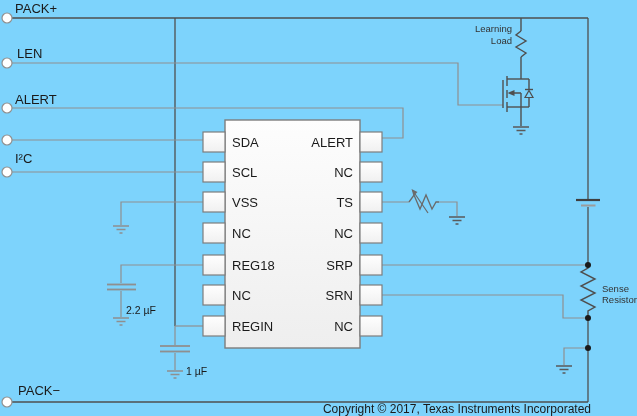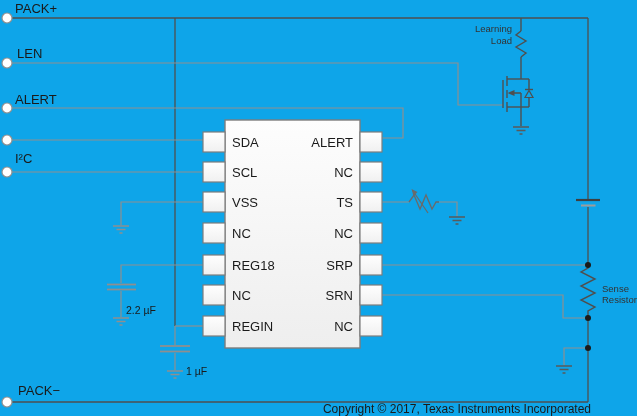--- a/index.html
+++ b/index.html
@@ -1,16 +1,16 @@
 <!DOCTYPE html>
 <html><head>
 <meta charset="utf-8">
 <style>
   html,body{margin:0;padding:0;background:#ffffff;}
-  .canvas{position:relative;width:637px;height:416px;background:#0ea5e9;overflow:hidden;
+  .canvas{position:relative;width:637px;height:416px;background:#7dd3fc;overflow:hidden;
           font-family:"Liberation Sans", sans-serif;}
   svg{display:block;}
   text{fill:#1a1a1a;font-family:"Liberation Sans", sans-serif;}
   .t-label{font-size:13px;}
   .pin-label{font-size:13px;}
   .small-label{font-size:9.5px;fill:#333;}
   .cap-label{font-size:10.5px;}
   .copyright{font-size:12px;}
   .wire{stroke:#8f8f8f;stroke-width:1.2;fill:none;}
   .dark{stroke:#4f4f4f;stroke-width:1.3;fill:none;}

